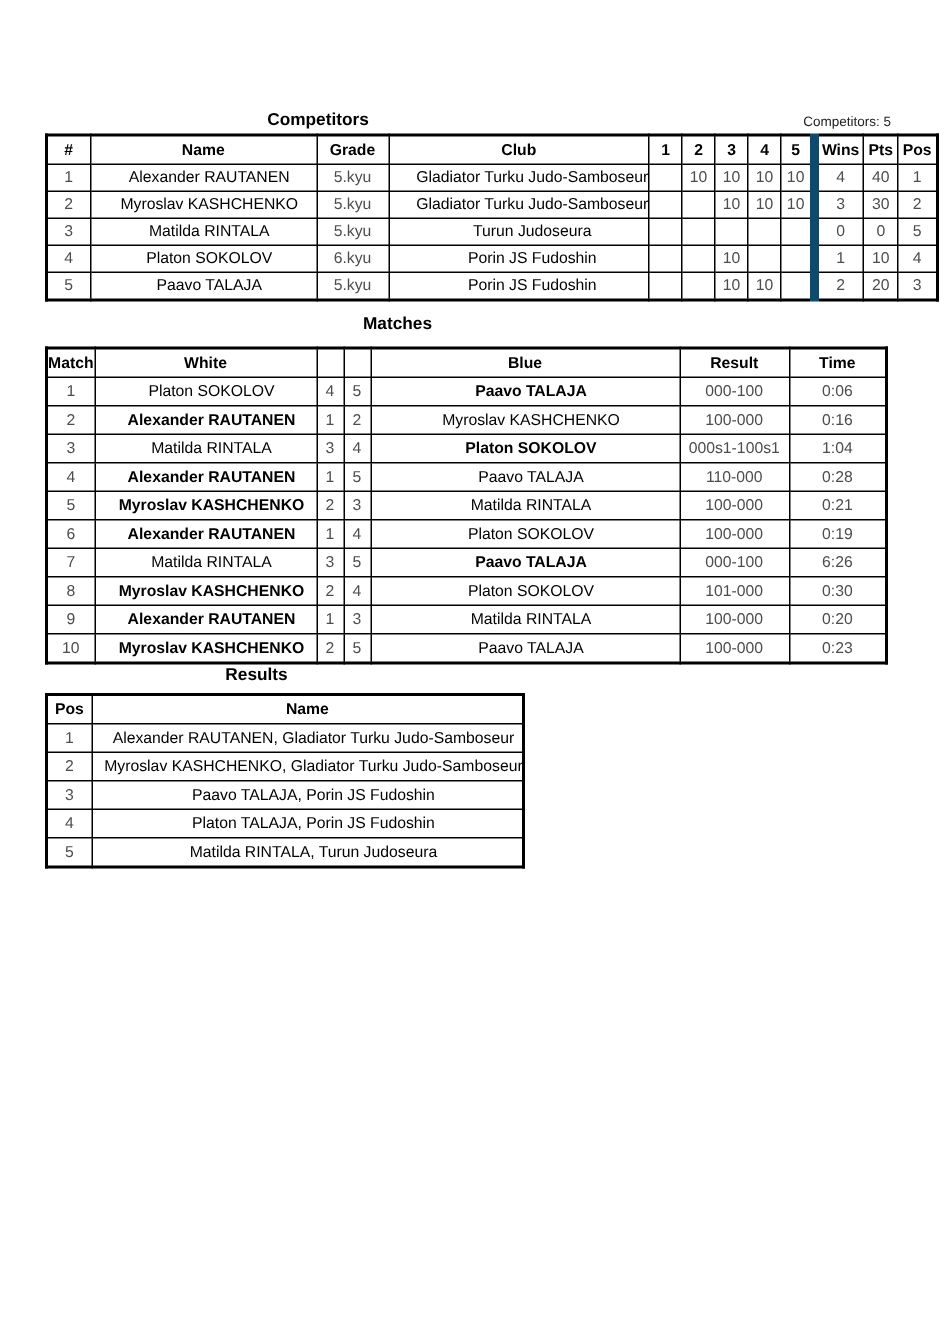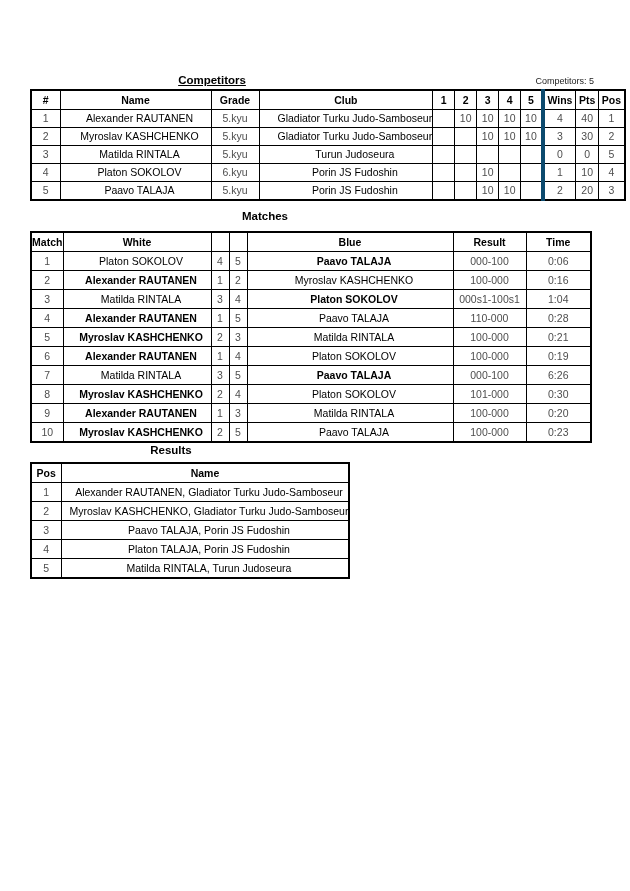--- a/index.html
+++ b/index.html
@@ -8,42 +8,42 @@
     font-family:"Liberation Sans",sans-serif;color:#000;
   }
   .page-title{
     position:absolute;top:42px;left:0;width:630px;text-align:center;
     font-size:22px;font-weight:bold;white-space:pre;letter-spacing:0px;
   }
   .caption{
     position:absolute;transform:translateX(-50%);
     font-size:11.5px;font-weight:bold;white-space:nowrap;
   }
-  .cap-competitors{top:74px;left:212px;text-decoration:underline;}
+  .cap-competitors{top:74px;left:212px;}
   .cap-matches{top:210px;left:265px;}
   .cap-results{top:444px;left:171px;}
   .count-note{
     position:absolute;top:76px;right:36px;font-size:9px;color:#222;white-space:nowrap;
   }
   table{
     position:absolute;border-collapse:collapse;table-layout:fixed;
     background:#fff;border:2px solid #000;
     font-size:10.5px;
   }
   th,td{
     border:1px solid #000;padding:0;margin:0;vertical-align:middle;
     white-space:nowrap;overflow:visible;line-height:1;
   }
   th{font-weight:bold;text-align:center;color:#000;height:18px;}
   td{height:17px;}
   .t-matches td,.t-results td{height:18px;}
   .num{ text-align:center;color:#4d4d4d; }
   .txt{ text-align:center;color:#000;padding-left:8px; }
   .club{ padding-left:18px; }
-  .thick-l{ border-left:4px solid #0c4a6e; }
+  .thick-l{ border-left:6px solid #0c4a6e; }
   .t-competitors{left:30px;top:89px;}
   .t-matches{left:30px;top:231px;}
   .t-results{left:30px;top:462px;}
 </style>
 </head>
 <body>
 
 <div class="canvas">
 
 

